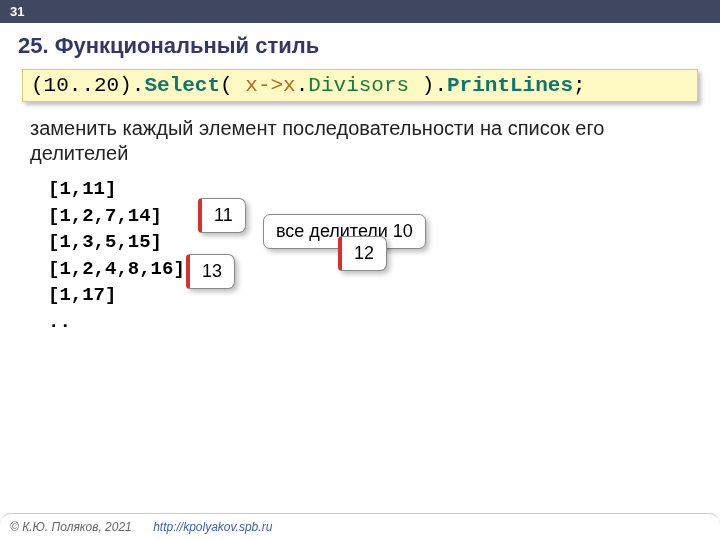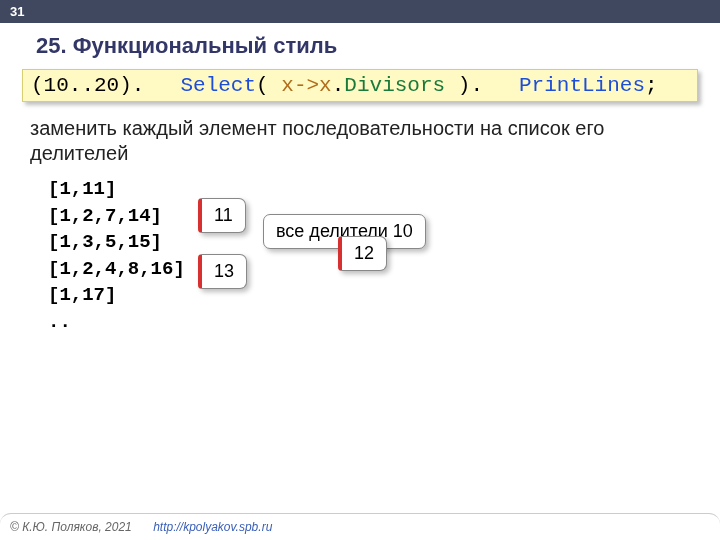--- a/index.html
+++ b/index.html
@@ -19,34 +19,33 @@
     display: flex;
     justify-content: space-between;
     align-items: center;
   }
   .header .pagenum { font-style: normal; font-weight: bold; }
   .title {
     color: #333768;
     font-size: 22px;
     font-weight: bold;
     padding: 10px 18px 10px 18px;
-    margin-left: 18px;
   }
   .codebox {
     margin: 0 22px;
     background: #fff9c4;
     border: 1px solid #d8d070;
     box-shadow: 3px 3px 4px rgba(0,0,0,0.25);
     padding: 4px 8px;
     font-family: "Courier New", Courier, monospace;
     font-size: 21px;
   }
   .code-range { color: #000; }
   .code-dot { color: #000; }
-  .code-method { color: #1d4ed8; font-weight: normal; margin-left: 36px; }
+  .code-method { color: #0f766e; font-weight: bold; }
   .code-var { color: #b26c1a; }
   .code-div { color: #1a7a3a; }
   .explain {
     margin: 14px 30px 10px 30px;
     font-size: 20px;
     color: #222;
     line-height: 1.25;
   }
   .outputarea {
     position: relative;
@@ -100,19 +99,19 @@
   <div>[1,11]</div>
   <div>[1,2,7,14]</div>
   <div>[1,3,5,15]</div>
   <div>[1,2,4,8,16]</div>
   <div>[1,17]</div>
   <div>..</div>
 
   <div class="callout" style="left:215px; top:-6px;margin-top:44px;">все делители 10</div>
   <div class="callout red" style="left:150px; top:22px;">11</div>
   <div class="callout red" style="left:290px; top:60px;">12</div>
-  <div class="callout red" style="left:150px; top:78px;">13</div>
+  <div class="callout red" style="left:138px; top:78px;">13</div>
 </div>
 
 <div class="footer">
   <span>© К.Ю. Поляков, 2021</span>
   <span class="link">http://kpolyakov.spb.ru</span>
 </div>
 
 </body></html>

